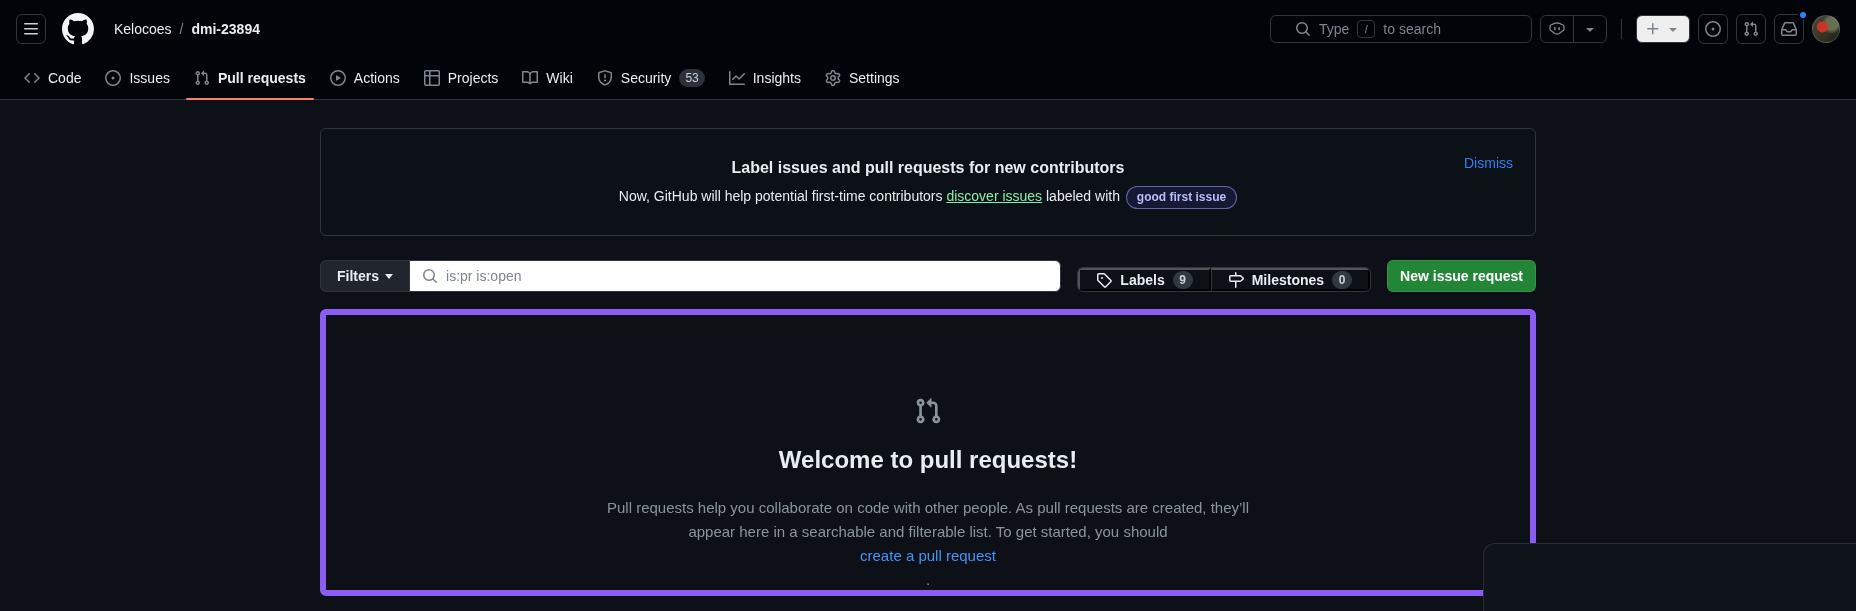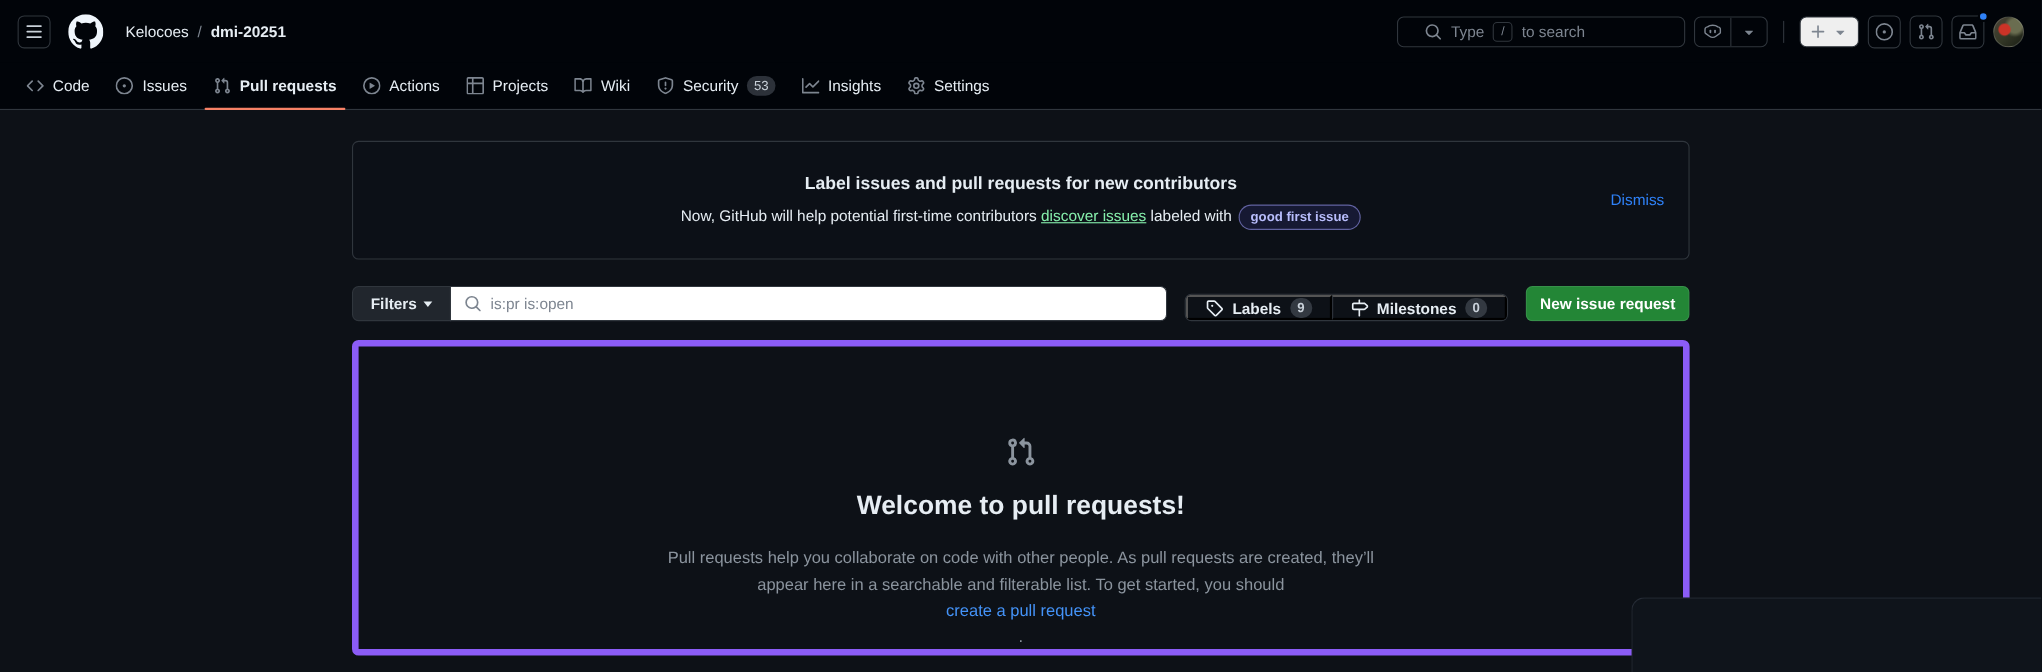--- a/index.html
+++ b/index.html
@@ -110,21 +110,21 @@
   .notice-body { margin-top:9px; font-size:14px; color:#e6edf3; }
   .notice-body .link { color:#86efac; text-decoration:underline; cursor:pointer; }
   .label-pill {
     display:inline-flex; align-items:center; margin-left:2px;
     padding:1px 10px 2px; border-radius:999px;
     border:1px solid rgba(163,163,255,0.55);
     background:rgba(101,93,255,0.12);
     color:#b8bdfc; font-size:12px; font-weight:600; line-height:18px;
   }
   .dismiss-link {
-    position:absolute; top:44px; right:22px;
+    position:absolute; top:26px; right:22px;
     color:#2f81f7; font-size:14px; text-decoration:none; cursor:pointer;
   }
 
   .filter-row { display:flex; align-items:flex-end; margin-top:24px; gap:16px; }
   .filter-search-group { display:flex; flex:1; height:32px; }
   .filters-btn {
     display:flex; align-items:center; gap:6px; padding:0 16px;
     background:#21262d; border:1px solid #30363d;
     border-radius:6px 0 0 6px; color:#e6edf3;
     font-size:14px; font-weight:600; cursor:pointer;
@@ -189,21 +189,21 @@
         </svg>
     </button>
     <span class="gh-logo">
       <svg width="32" height="32" viewBox="0 0 16 16" fill="currentColor">
           <path d="M8 0C3.58 0 0 3.58 0 8c0 3.54 2.29 6.53 5.47 7.59.4.07.55-.17.55-.38 0-.19-.01-.82-.01-1.49-2.01.37-2.53-.49-2.69-.94-.09-.23-.48-.94-.82-1.13-.28-.15-.68-.52-.01-.53.63-.01 1.08.58 1.23.82.72 1.21 1.87.87 2.33.66.07-.52.28-.87.51-1.07-1.78-.2-3.64-.89-3.64-3.95 0-.87.31-1.59.82-2.15-.08-.2-.36-1.02.08-2.12 0 0 .67-.21 2.2.82.64-.18 1.32-.27 2-.27s1.36.09 2 .27c1.53-1.04 2.2-.82 2.2-.82.44 1.1.16 1.92.08 2.12.51.56.82 1.27.82 2.15 0 3.07-1.87 3.75-3.65 3.95.29.25.54.73.54 1.48 0 1.07-.01 1.93-.01 2.2 0 .21.15.46.55.38A8.013 8.013 0 0 0 16 8c0-4.42-3.58-8-8-8Z"></path>
         </svg>
     </span>
     <nav class="breadcrumb">
       <a class="owner">Kelocoes</a>
       <span class="sep">/</span>
-      <a class="repo">dmi-20251</a>
+      <a class="repo">dmi-23894</a>
     </nav>
     <div class="header-spacer"></div>
 
     <div class="global-search">
       <svg width="16" height="16" viewBox="0 0 16 16" fill="currentColor">
           <path d="M10.68 11.74a6 6 0 0 1-7.922-8.982 6 6 0 0 1 8.982 7.922l3.04 3.04a.749.749 0 0 1-.326 1.275.749.749 0 0 1-.734-.215ZM11.5 7a4.499 4.499 0 1 0-8.997 0A4.499 4.499 0 0 0 11.5 7Z"></path>
         </svg>
       <span>Type</span>
       <span class="slash-kbd">/</span>
       <span>to search</span>

